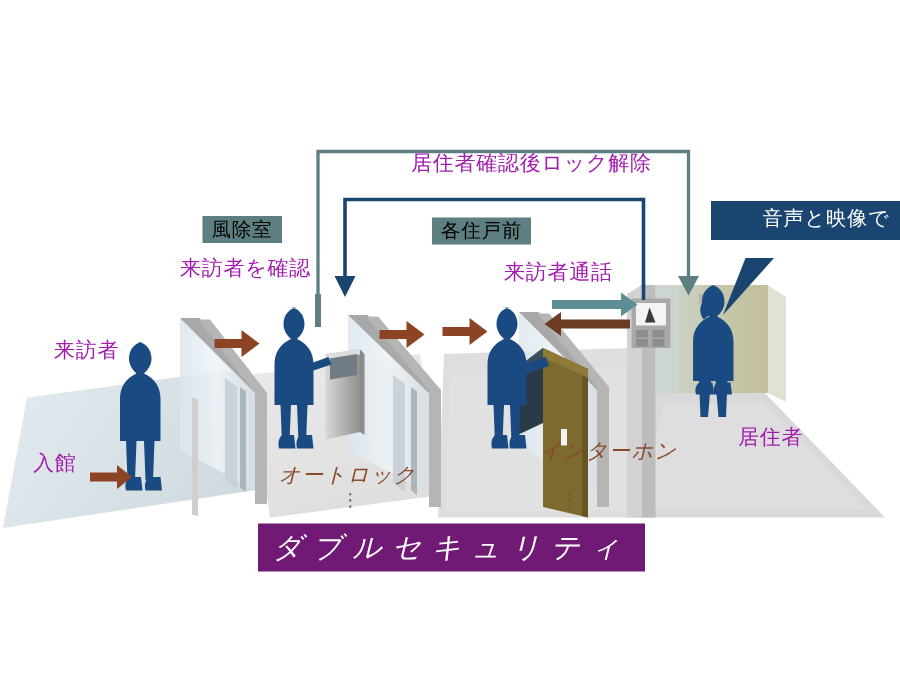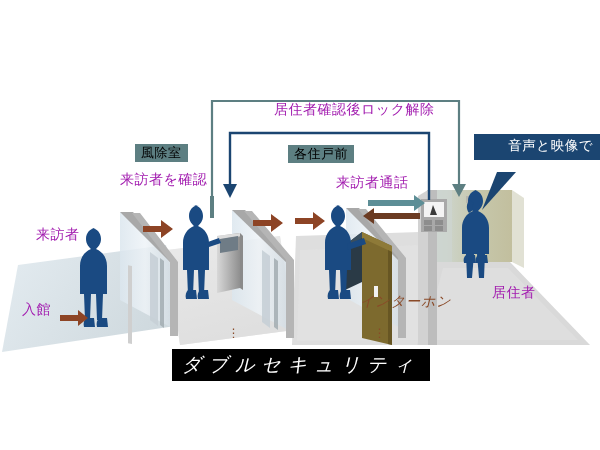--- a/index.html
+++ b/index.html
@@ -21,21 +21,21 @@
 
   
   .callout{
     position:absolute;background:#1b4571;color:#ffffff;
     font-size:13.5px;line-height:1.25;padding:4px 7px 5px 7px;
     letter-spacing:0.5px;
     text-align:right;
   }
   
   .banner{
-    position:absolute;background:#000000;color:#ffffff;
+    position:absolute;background:#701a75;color:#ffffff;
     font-size:19px;letter-spacing:7px;font-style:italic;
     display:flex;align-items:center;justify-content:center;
   }
 </style>
 </head>
 <body>
 
 <div id="stage">
 
   <svg width="600" height="450" viewBox="0 0 600 450">
@@ -236,20 +236,21 @@
   <div class="lbl cap" style="left:120px;top:173px;">来訪者を確認</div>
 
   <div class="lbl cap" style="left:336px;top:176px;">来訪者通話</div>
 
   <div class="lbl cap" style="left:36px;top:228px;text-align:right;">来訪者</div>
 
   <div class="lbl cap" style="left:22px;top:303px;">入館</div>
 
   <div class="lbl cap" style="left:492px;top:286px;">居住者</div>
 
+  <div class="lbl sysname" style="left:186px;top:311px;">オートロック</div>
   <div class="lbl dots" style="left:186px;top:327px;width:96px;">⋮</div>
 
   <div class="lbl sysname" style="left:332px;top:295px;margin-left:28px;">インターホン</div>
   <div class="lbl dots" style="left:332px;top:327px;width:96px;">⋮</div>
 
   <div class="callout" style="left:474px;top:134px;width:112px;">
     <div>音声と映像で</div>
   </div>
 
   <div class="banner" style="left:172px;top:349px;width:258px;height:32px;">ダブルセキュリティ</div>

